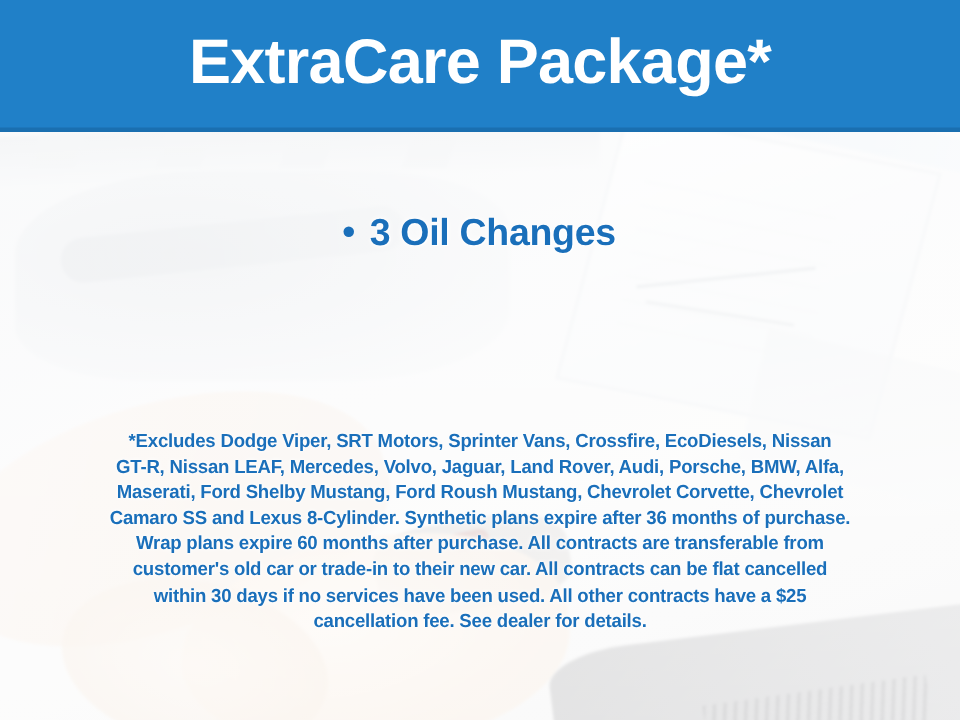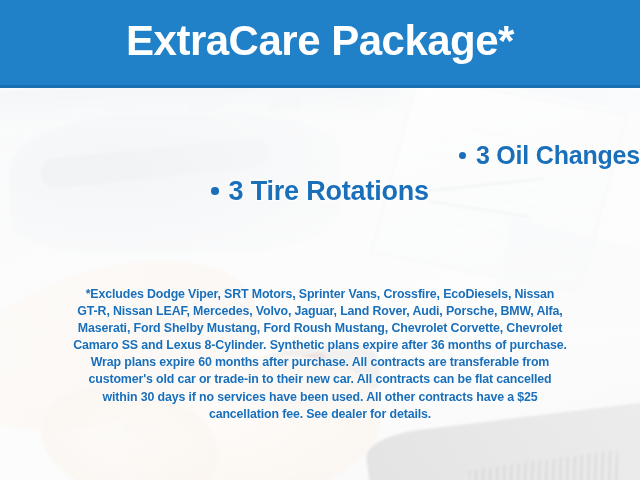--- a/index.html
+++ b/index.html
@@ -205,21 +205,21 @@
   }
   .bullet .dot {
     display: inline-block;
     vertical-align: middle;
     border-radius: 50%;
     background: #1a6fba;
     margin-right: 10px;
     position: relative;
     top: -2px;
   }
-  .bullet-1 { font-size: 25px; line-height: 35px; text-align: right; }
+  .bullet-1 { font-size: 25px; line-height: 35px; }
   .bullet-2 { font-size: 27px; line-height: 37px; }
   .bullet-3 { font-size: 29px; line-height: 40px; }
   .bullet-1 .dot { width: 7px;  height: 7px; }
   .bullet-2 .dot { width: 7.5px; height: 7.5px; }
   .bullet-3 .dot { width: 8px;  height: 8px; }
 
   
   .fineprint {
     position: absolute;
     left: 18px;
@@ -273,21 +273,20 @@
 
     <div class="photo-veil"></div>
   </div>
 
   <div class="banner">
     <h1 class="banner-title">ExtraCare Package*</h1>
   </div>
 
   <ul class="bullets">
     <li class="bullet bullet-1"><span class="dot"></span><span>3 Oil Changes</span></li>
-    <li class="bullet bullet-2"><span class="dot"></span><span>3 Tire Rotations</span></li>
   </ul>
 
   <div class="fineprint">
     <span class="fp-line">*Excludes Dodge Viper, SRT Motors, Sprinter Vans, Crossfire, EcoDiesels, Nissan</span>
     <span class="fp-line">GT-R, Nissan LEAF, Mercedes, Volvo, Jaguar, Land Rover, Audi, Porsche, BMW, Alfa,</span>
     <span class="fp-line">Maserati, Ford Shelby Mustang, Ford Roush Mustang, Chevrolet Corvette, Chevrolet</span>
     <span class="fp-line">Camaro SS and Lexus 8-Cylinder. Synthetic plans expire after 36 months of purchase.</span>
     <span class="fp-line">Wrap plans expire 60 months after purchase. All contracts are transferable from</span>
     <span class="fp-line">customer's old car or trade-in to their new car. All contracts can be flat cancelled</span>
     <span class="fp-line">within 30 days if no services have been used. All other contracts have a $25</span>

